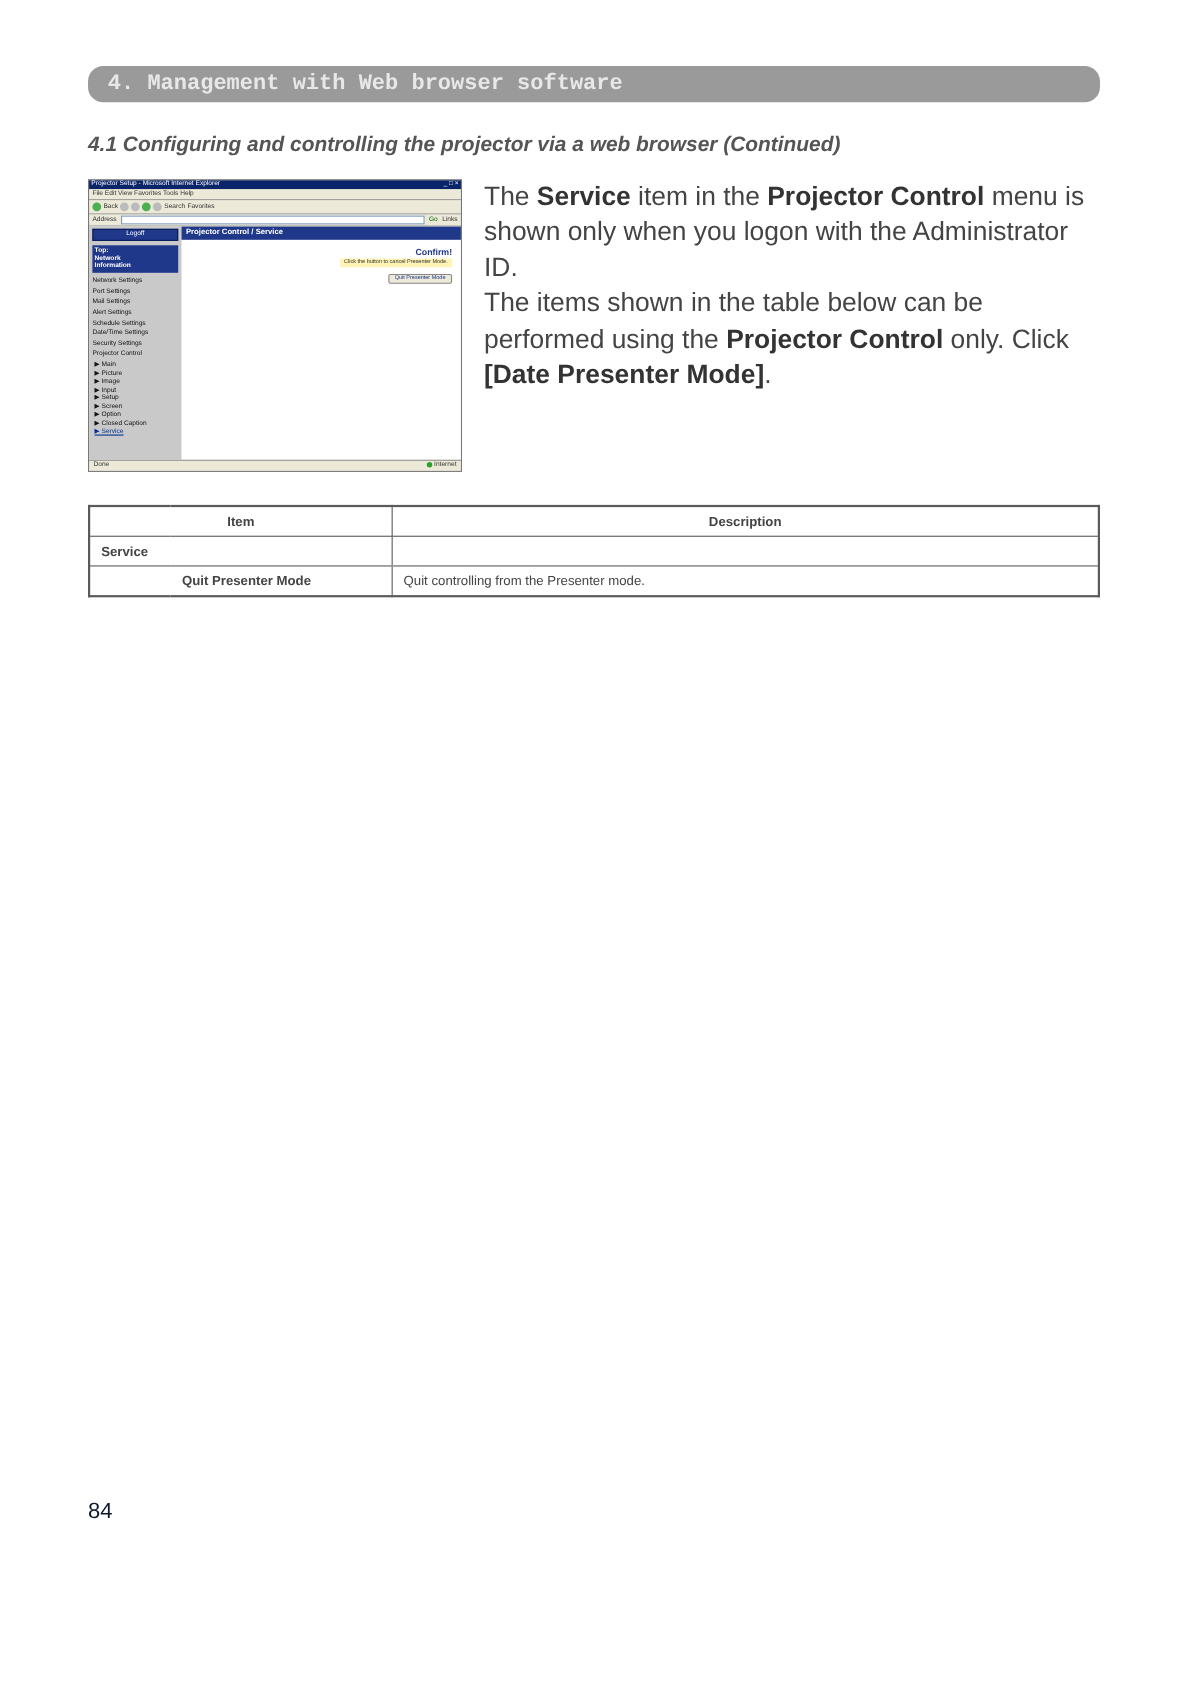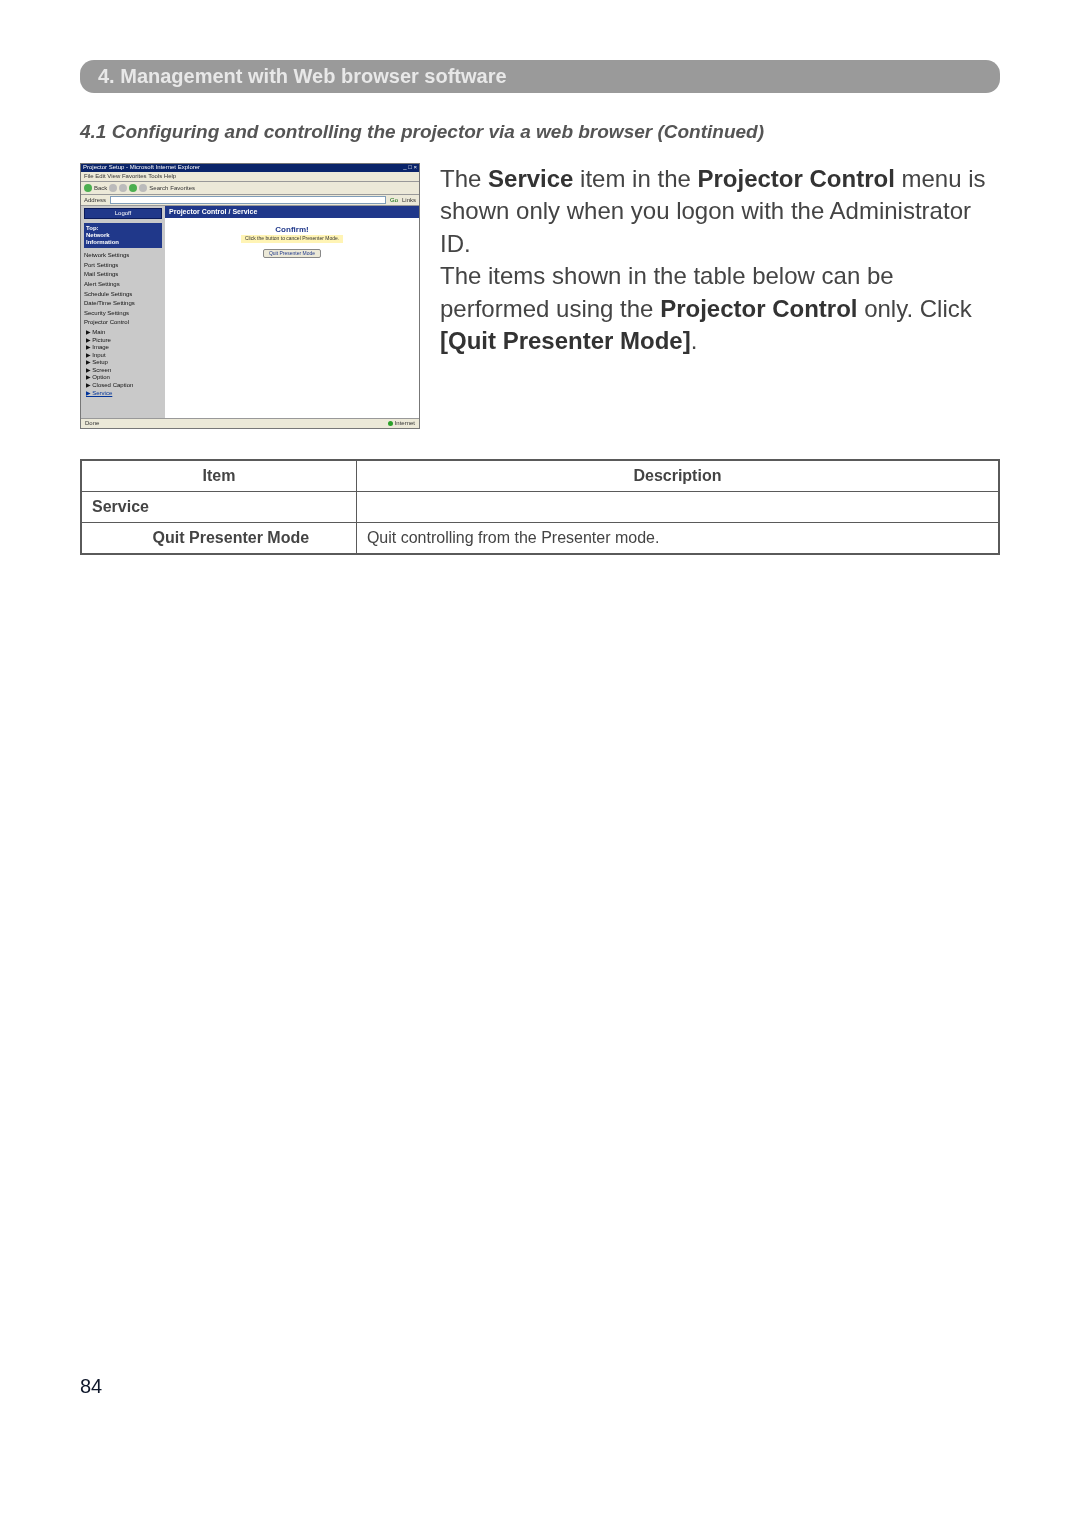--- a/index.html
+++ b/index.html
@@ -15,20 +15,21 @@
     box-sizing: border-box;
   }
   .header-band {
     background: #9a9a9a;
     border-radius: 14px;
     padding: 5px 18px;
     color: #e8e8e8;
     font-weight: bold;
     font-size: 20px;
     margin-bottom: 28px;
+    font-family: Liberation Mono, monospace;
   }
   .section-heading {
     font-style: italic;
     font-weight: bold;
     font-size: 19px;
     color: #555;
     margin: 0 0 20px 0;
   }
   .two-col {
     display: flex;
@@ -128,21 +129,21 @@
   }
   .ss-content-title {
     background:#20388a;
     color:#fff;
     font-weight:bold;
     padding:2px 4px;
     font-size:7px;
   }
   .ss-confirm-area {
     padding:8px;
-    text-align:center;
+    text-align:right;
   }
   .ss-confirm-area .confirm { font-weight:bold; color:#20388a; font-size:8px; }
   .ss-confirm-area .hint {
     background:#fff4b5;
     color:#333;
     font-size:5px;
     display:inline-block;
     padding:1px 4px;
     margin-top:1px;
   }
@@ -186,21 +187,21 @@
 
   table.desc {
     border-collapse: collapse;
     width: 100%;
     margin-top: 18px;
     border: 2px solid #5a5a5a;
   }
   table.desc th, table.desc td {
     border: 1px solid #5a5a5a;
     padding: 6px 10px;
-    font-size: 16px;
+    font-size: 12px;
     text-align: left;
     color:#444;
   }
   table.desc th {
     text-align: center;
     font-weight: bold;
     background: #fff;
     color:#444;
   }
   table.desc .row-label {
@@ -289,21 +290,21 @@
         </div>
       </div>
       <div class="ss-status">
         <span>Done</span>
         <span class="internet">Internet</span>
       </div>
     </div>
 
     <div class="body-text">
       <span>The </span><b>Service</b><span> item in the </span><b>Projector Control</b><span> menu is shown only when you logon with the Administrator ID.</span><br>
-      <span>The items shown in the table below can be performed using the </span><b>Projector Control</b><span> only. Click </span><b>[Quit Presenter Mode]</b><span>.</span>
+      <span>The items shown in the table below can be performed using the </span><b>Projector Control</b><span> only. Click </span><b>[Date Presenter Mode]</b><span>.</span>
     </div>
   </div>
 
   <table class="desc">
     <tbody>
         <tr>
       <th colspan="2" style="width:30%">Item</th>
       <th>Description</th>
     </tr>
     <tr class="service-row">

